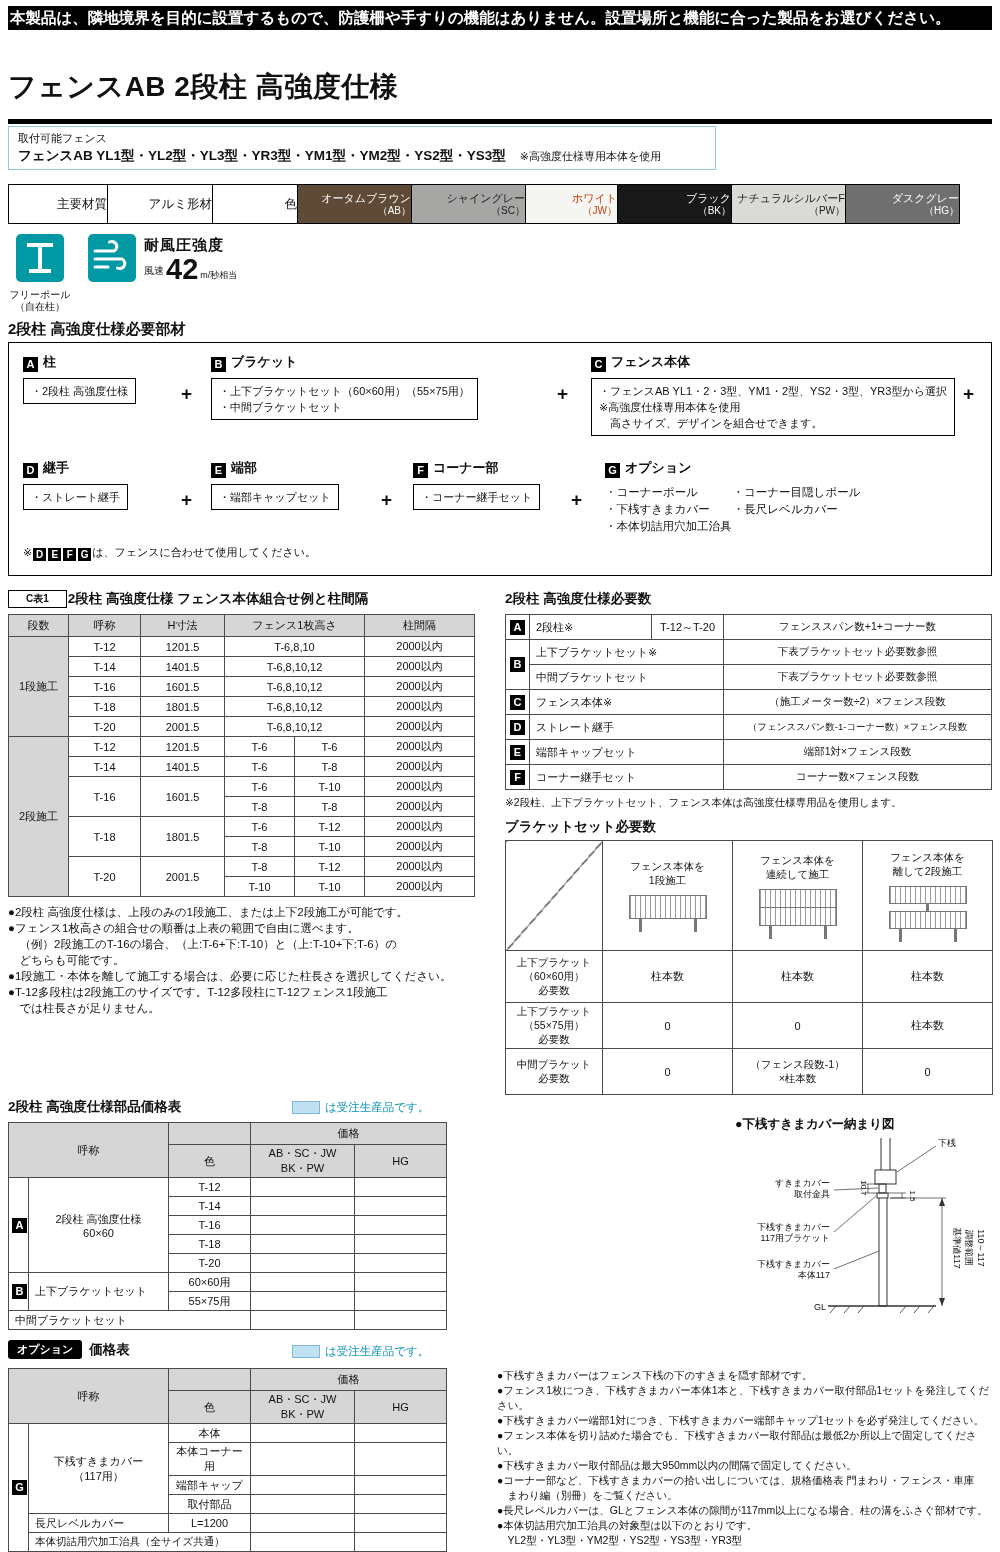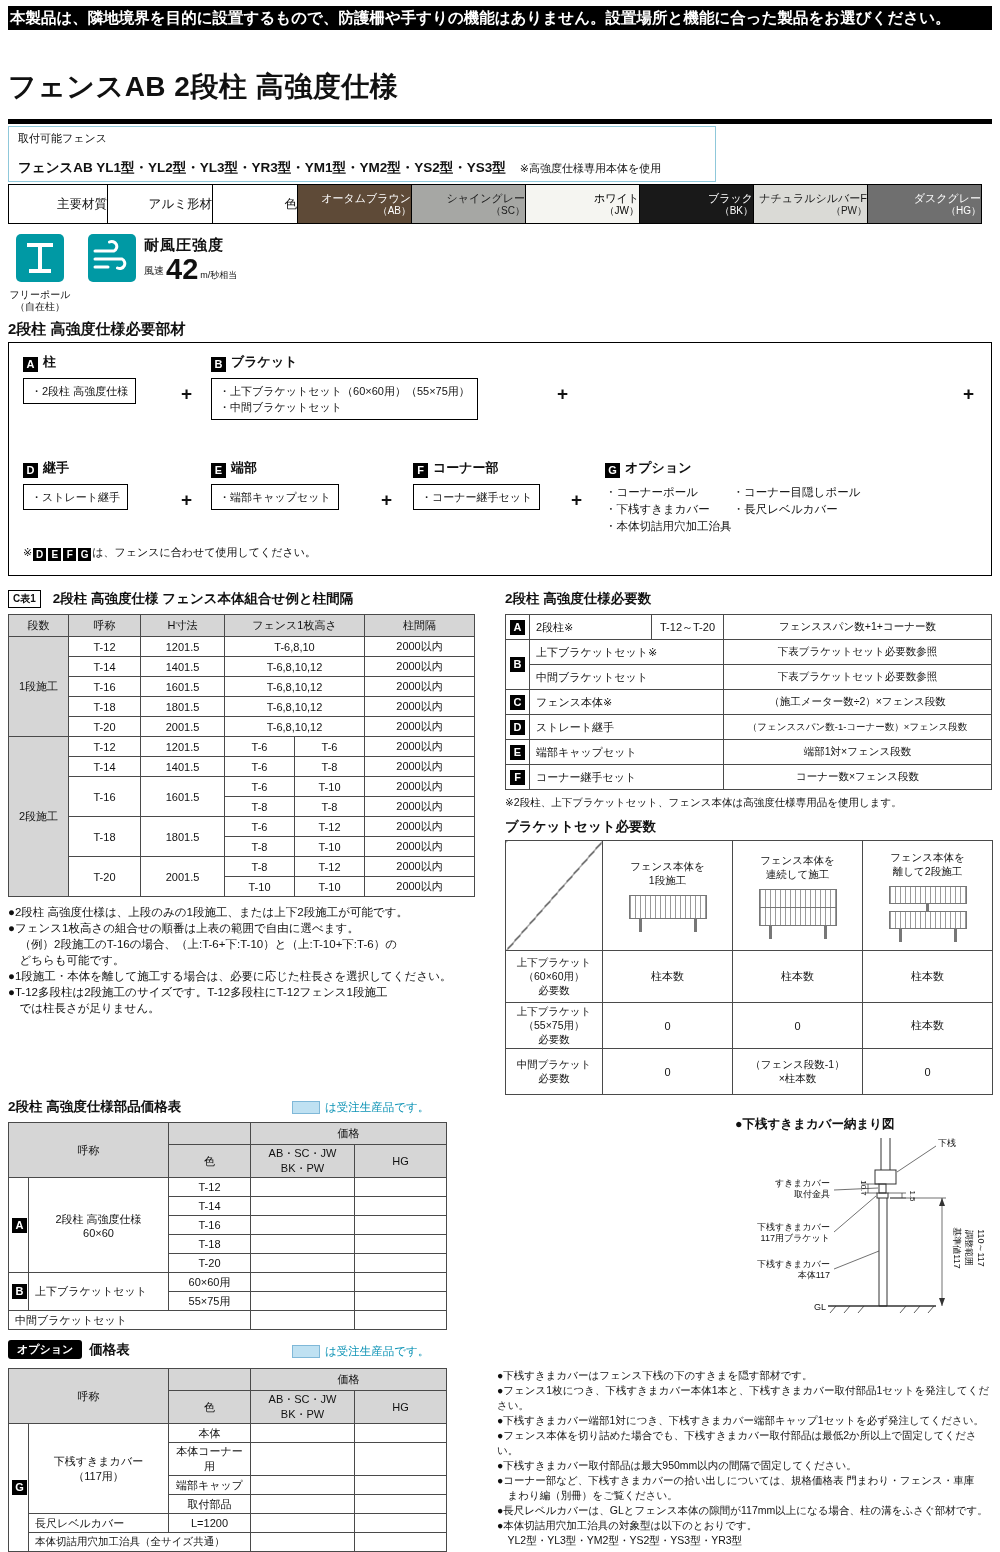--- a/index.html
+++ b/index.html
@@ -4,21 +4,21 @@
 <style>
 *{margin:0;padding:0;box-sizing:border-box}
 body{font-family:"Liberation Sans","DejaVu Sans",sans-serif;background:#fff;color:#111}
 .page{position:relative;width:1000px;height:1552px;background:#fff;overflow:hidden}
 .abs{position:absolute}
 .ml{white-space:pre-line}
 .notice{background:#000;color:#fff;font-size:15.5px;line-height:24px;font-weight:bold;white-space:nowrap;overflow:hidden;padding-left:2px}
 .title-wrap{border-bottom:5px solid #000;padding-bottom:13px}
 .title{font-size:28px;font-weight:bold;letter-spacing:.5px}
 .cbox{border:1px solid #8fc8da;padding:4px 9px;background:#fff}
-.cbox .lbl{font-size:11px;margin-bottom:12px}
+.cbox .lbl{font-size:11px;margin-bottom:0}
 .models{font-size:13.5px;font-weight:bold}
 .note{font-size:11px;margin-left:14px;font-weight:normal}
 .mrow{display:flex}
 .mcell{border:1px solid #000;margin-left:-1px;height:40px;display:flex;flex-direction:column;justify-content:center;align-items:flex-end;text-align:center;background:#fff}
 .mcell:first-child{margin-left:0}
 .mcell .t1{font-size:12.5px}
 .sw-name{font-size:11px;line-height:13px}
 .sw-code{font-size:10px;line-height:12px}
 .badge-label{font-size:10px;line-height:12px;margin-top:3px;text-align:center}
 .wind-title{font-size:15px;font-weight:bold;letter-spacing:1px}
@@ -29,21 +29,21 @@
 .sec-title{font-size:15px;font-weight:bold}
 .tag-sq{display:inline-block;width:15px;height:15px;background:#000;color:#fff;font-size:11px;font-weight:bold;line-height:15px;text-align:center}
 .part-head{font-size:13px;font-weight:bold;margin-bottom:6px}
 .part-head .tag-sq{margin-right:5px;vertical-align:-2px}
 .part-box{border:1px solid #000;font-size:11px;line-height:16px;padding:4px 7px;display:inline-block;background:#fff}
 .part-list{font-size:11.5px;line-height:17px}
 .plus{font-size:19px;font-weight:bold}
 .pfoot{font-size:11px}
 .pfoot .tag-sq{width:13px;height:13px;line-height:13px;font-size:10px;vertical-align:-2px;margin:0 1px}
 .tbl-head{display:flex;align-items:center}
-.ctag{border:1px solid #000;font-size:10px;padding:1px 4px;margin-right:12px;font-weight:bold}
+.ctag{border:1px solid #000;font-size:10px;padding:1px 17px;margin-right:1px;font-weight:bold}
 .tbl-title{font-size:13.5px;font-weight:bold}
 table.dtable{border-collapse:collapse;background:#fff;table-layout:fixed}
 .dtable td{border:1px solid #4a4a4a;font-size:11px;text-align:center;padding:1px 3px;vertical-align:middle;overflow:hidden}
 .gray{background:#d6d6d6}
 .lft{text-align:left !important;padding-left:6px !important}
 .s10{font-size:10.5px !important}
 .xs{font-size:9.5px !important}
 .diag-cell{background:linear-gradient(to bottom right,#fff calc(50% - .6px),#4a4a4a calc(50% - .6px),#4a4a4a calc(50% + .6px),#fff calc(50% + .6px))}
 .bh{vertical-align:top;padding-top:5px}
 .bh-label{font-size:10.5px;line-height:14px}
@@ -92,21 +92,21 @@
         <span class="t1">色</span>
       </div>
     <div class="mcell" style="width: 115px; background: rgb(94, 74, 55); color: rgb(255, 255, 255);">
         <div class="sw-name">オータムブラウン</div>
         <div class="sw-code">（AB）</div>
       </div>
     <div class="mcell" style="width: 115px; background: rgb(166, 167, 164); color: rgb(26, 26, 26);">
         <div class="sw-name">シャイングレー</div>
         <div class="sw-code">（SC）</div>
       </div>
-    <div class="mcell" style="width: 115px; background: rgb(245, 245, 241); color: #000000;">
+    <div class="mcell" style="width: 93px; background: rgb(245, 245, 241); color: #c2410c;">
         <div class="sw-name">ホワイト</div>
         <div class="sw-code">（JW）</div>
       </div>
     <div class="mcell" style="width: 115px; background: rgb(25, 25, 25); color: rgb(255, 255, 255);">
         <div class="sw-name">ブラック</div>
         <div class="sw-code">（BK）</div>
       </div>
     <div class="mcell" style="width: 115px; background: rgb(218, 218, 214); color: rgb(26, 26, 26);">
         <div class="sw-name">ナチュラルシルバーF</div>
         <div class="sw-code">（PW）</div>
@@ -152,20 +152,26 @@
       <div class="part-head"><span class="tag-sq">A</span><span>柱</span></div>
       <div class="part-box ml">・2段柱 高強度仕様</div>
     </div>
     <div class="abs plus" style="left:172px;top:40px">+</div>
     <div class="abs" style="left:202px;top:10px">
       <div class="part-head"><span class="tag-sq">B</span><span>ブラケット</span></div>
       <div class="part-box ml">・上下ブラケットセット（60×60用）（55×75用）
 ・中間ブラケットセット</div>
     </div>
     <div class="abs plus" style="left:548px;top:40px">+</div>
+    <div class="abs" style="left:582px;top:10px">
+      <div class="part-head"><span class="tag-sq">C</span><span>フェンス本体</span></div>
+      <div class="part-box ml">・フェンスAB YL1・2・3型、YM1・2型、YS2・3型、YR3型から選択
+※高強度仕様専用本体を使用
+　高さサイズ、デザインを組合せできます。</div>
+    </div>
     <div class="abs plus" style="left:954px;top:40px">+</div>
 
     <div class="abs" style="left:14px;top:116px">
       <div class="part-head"><span class="tag-sq">D</span><span>継手</span></div>
       <div class="part-box ml">・ストレート継手</div>
     </div>
     <div class="abs plus" style="left:172px;top:146px">+</div>
     <div class="abs" style="left:202px;top:116px">
       <div class="part-head"><span class="tag-sq">E</span><span>端部</span></div>
       <div class="part-box ml">・端部キャップセット</div>

